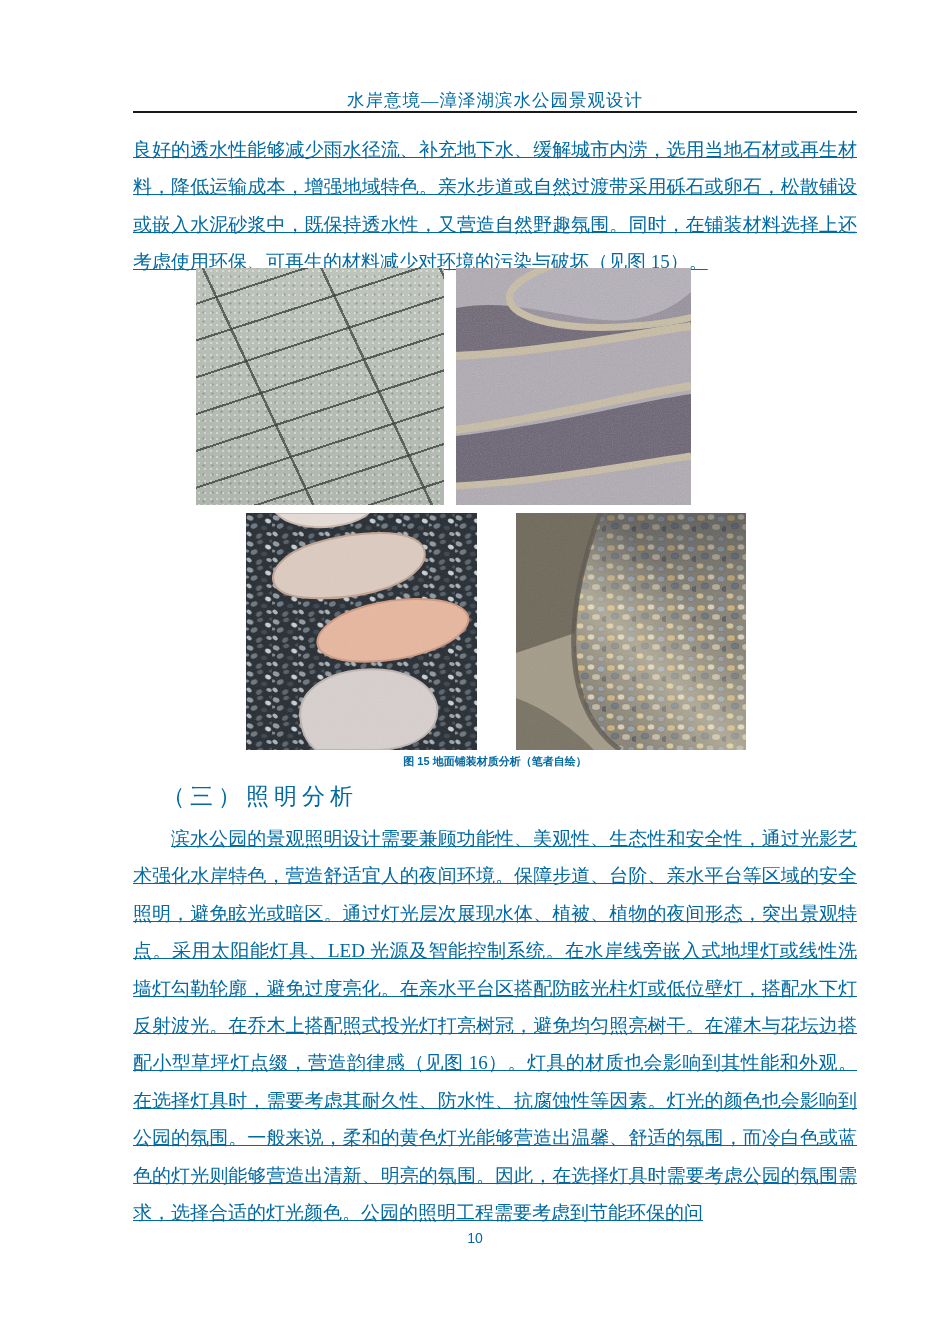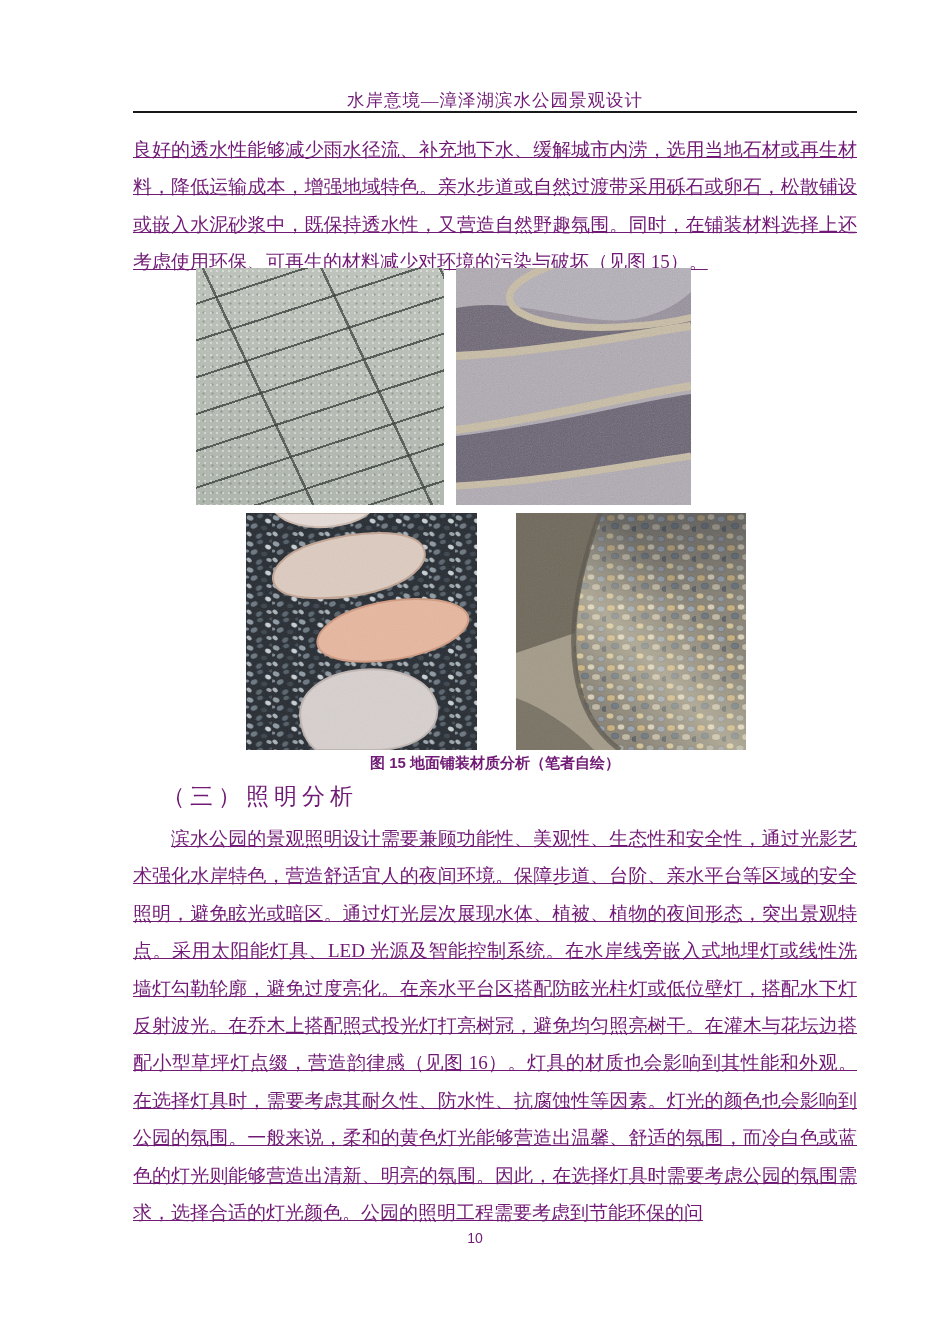--- a/index.html
+++ b/index.html
@@ -1,20 +1,20 @@
 <!DOCTYPE html>
 <html><head>
 <meta charset="utf-8">
 <style>
   html,body{margin:0;padding:0;background:#888;}
   .page{
     position:relative; width:950px; height:1344px; margin:0 auto;
     background:#ffffff; overflow:hidden;
     font-family:"Liberation Serif","DejaVu Serif",serif;
-    color:#701a75;
+    color:#0369a1;
   }
   .header-title{
     position:absolute; top:88px; left:133px; width:724px;
     text-align:center; font-size:17.5px; letter-spacing:1px; white-space:nowrap;
   }
   .header-rule{
     position:absolute; top:111px; left:133px; width:724px; height:0;
     border-top:2.2px solid #16181a;
   }
   .body-para{
@@ -36,21 +36,21 @@
       radial-gradient(rgba(92,102,94,.38) .8px, rgba(92,102,94,0) 1.5px),
       linear-gradient(188deg,#bfc5bc,#afb6ad);
     background-size:auto,auto,6px 6px,9px 9px,auto;
     background-position:0 0,0 0,0 0,3px 4px,0 0;
   }
   .photo-curves{ left:456px; top:268px; width:235px; height:237px; }
   .photo-stones{ left:246px; top:513px; width:231px; height:237px; }
   .photo-pebbles{ left:516px; top:513px; width:230px; height:237px; }
   .figure-caption{
     position:absolute; top:754px; left:133px; width:724px;
-    text-align:center; font-size:15px; font-weight:700;
+    text-align:center; font-size:11px; font-weight:700;
     font-family:"Liberation Sans","DejaVu Sans",sans-serif;
   }
   .section-heading{
     position:absolute; top:781px; left:162px;
     font-size:23px; letter-spacing:5px; font-weight:500;
     font-family:Liberation Mono, monospace;
     white-space:nowrap;
   }
   .page-number{
     position:absolute; top:1230px; left:0; width:950px;

